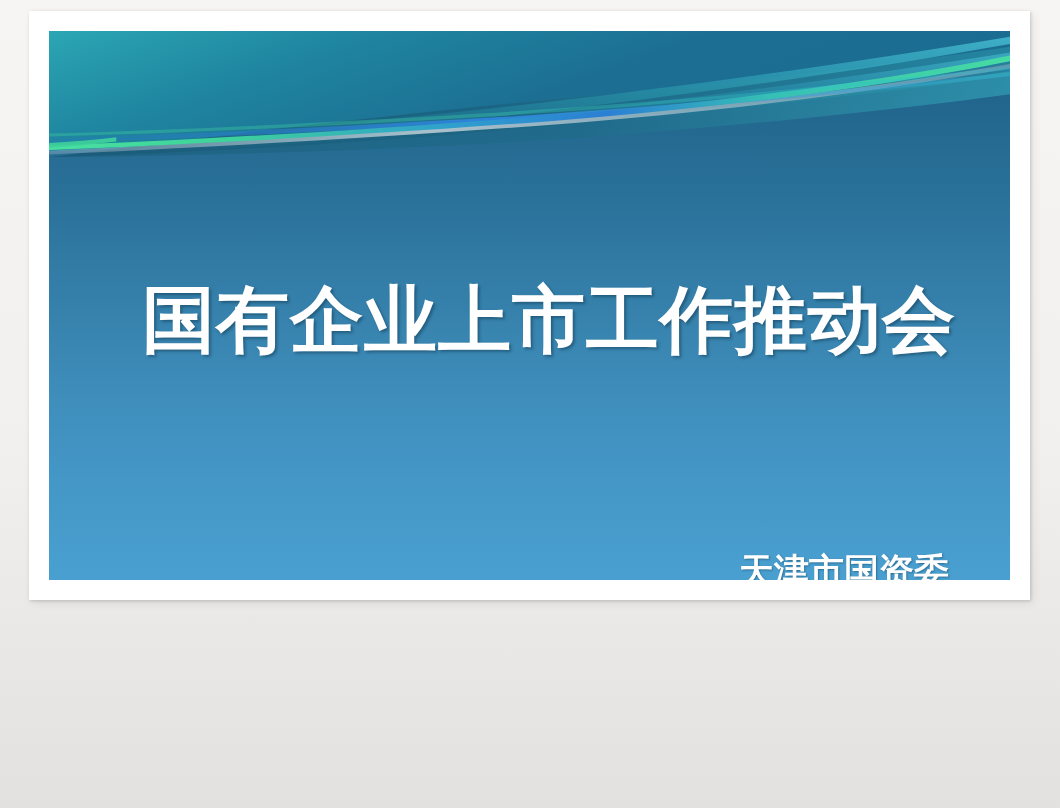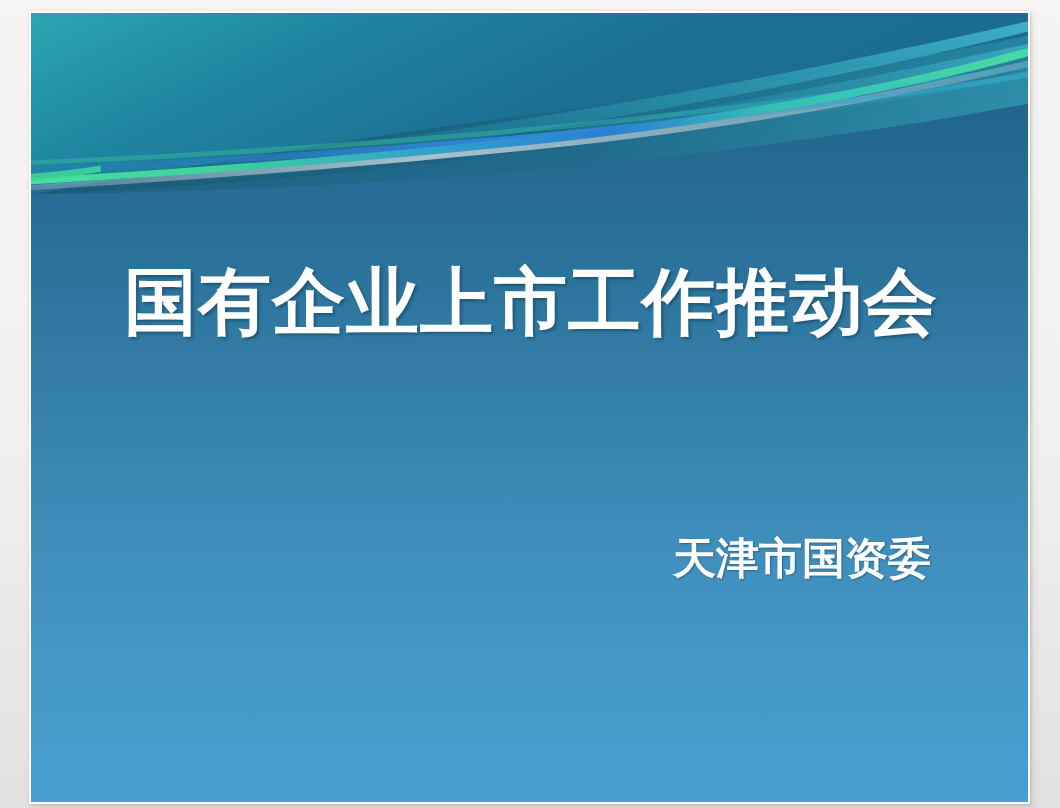--- a/index.html
+++ b/index.html
@@ -30,23 +30,23 @@
     background:
       linear-gradient(180deg, #f6f5f3 0%, #f1f0ee 55%, #e2e1df 100%);
   }
 
   
   #slide-frame {
     position: absolute;
     left: 29px;
     top: 11px;
     width: 1001px;
-    height: 793px;
+    height: 589px;
     background: #ffffff;
-    padding: 2px;
+    padding: 20px;
     box-sizing: border-box;
     box-shadow: 1px 1px 3px rgba(0,0,0,0.16), 3px 3px 9px rgba(0,0,0,0.07);
   }
 
   #slide {
     position: relative;
     width: 100%;
     height: 100%;
     overflow: hidden;
     
@@ -97,21 +97,21 @@
     position: absolute;
     left: 300px;
     top: 518px;
     width: 600px;
     text-align: right;
   }
   .subtitle-line {
     margin: 0;
     font-family: "Liberation Sans", sans-serif;
     font-weight: bold;
-    font-size: 43px;
+    font-size: 35px;
     line-height: 1.26;
     color: #ffffff;
     text-shadow: 1px 1px 2px rgba(8,40,60,0.40);
     white-space: nowrap;
   }
 </style>
 </head>
 <body>
 
 <div id="viewer">

